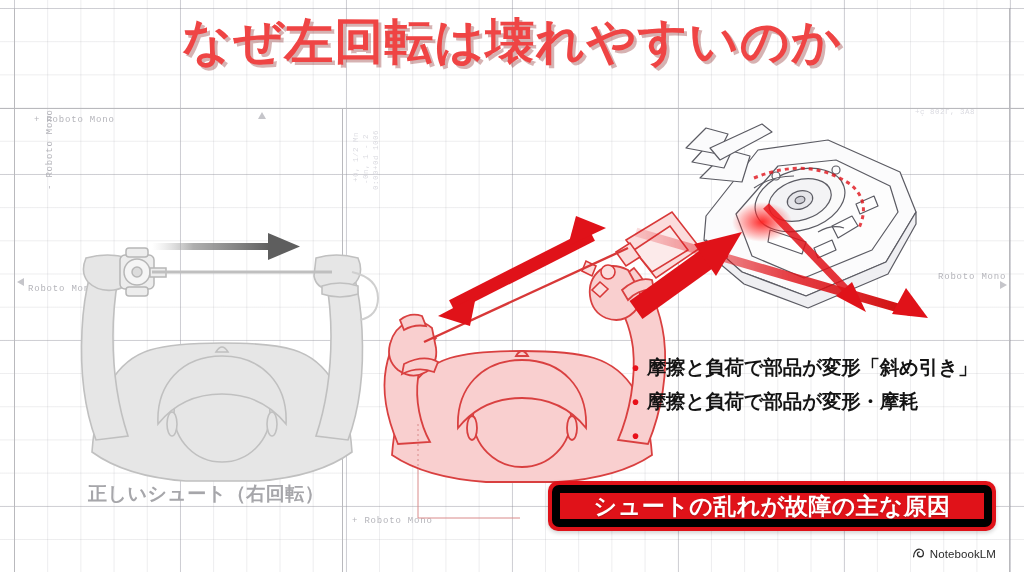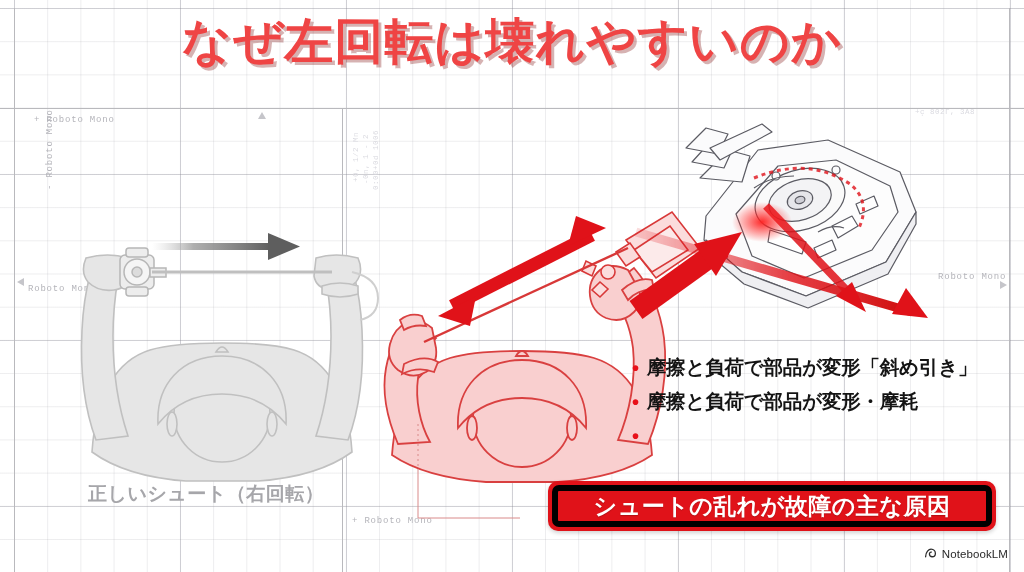--- a/index.html
+++ b/index.html
@@ -64,31 +64,31 @@
   .bullet .dot{color:#E8111A;font-size:20px;line-height:1;position:relative;top:0px;}
 
   
   .callout{
     position:absolute;left:548px;top:481px;width:448px;height:50px;
     background:#E01219;border-radius:10px;
     box-shadow:0 2px 4px rgba(0,0,0,.18);
     display:flex;align-items:center;justify-content:center;
   }
   .callout-inner{
-    position:absolute;inset:4px;border:6px solid #000000;border-radius:7px;
+    position:absolute;inset:4px;border:8px solid #000000;border-radius:7px;
     display:flex;align-items:center;justify-content:center;
   }
   .callout-text{
     font-size:23px;font-weight:bold;color:#ffffff;letter-spacing:.5px;white-space:nowrap;
     text-shadow:0 1px 1px rgba(0,0,0,.2);
   }
 
   
   .watermark{
-    position:absolute;right:16px;bottom:12px;
+    position:absolute;right:28px;bottom:12px;
     display:flex;align-items:center;gap:5px;
     color:#2a2a2a;font-size:11.5px;letter-spacing:.1px;
   }
 
   svg{display:block;}
   .layer{position:absolute;inset:0;pointer-events:none;}
 </style>
 </head>
 <body>
 

